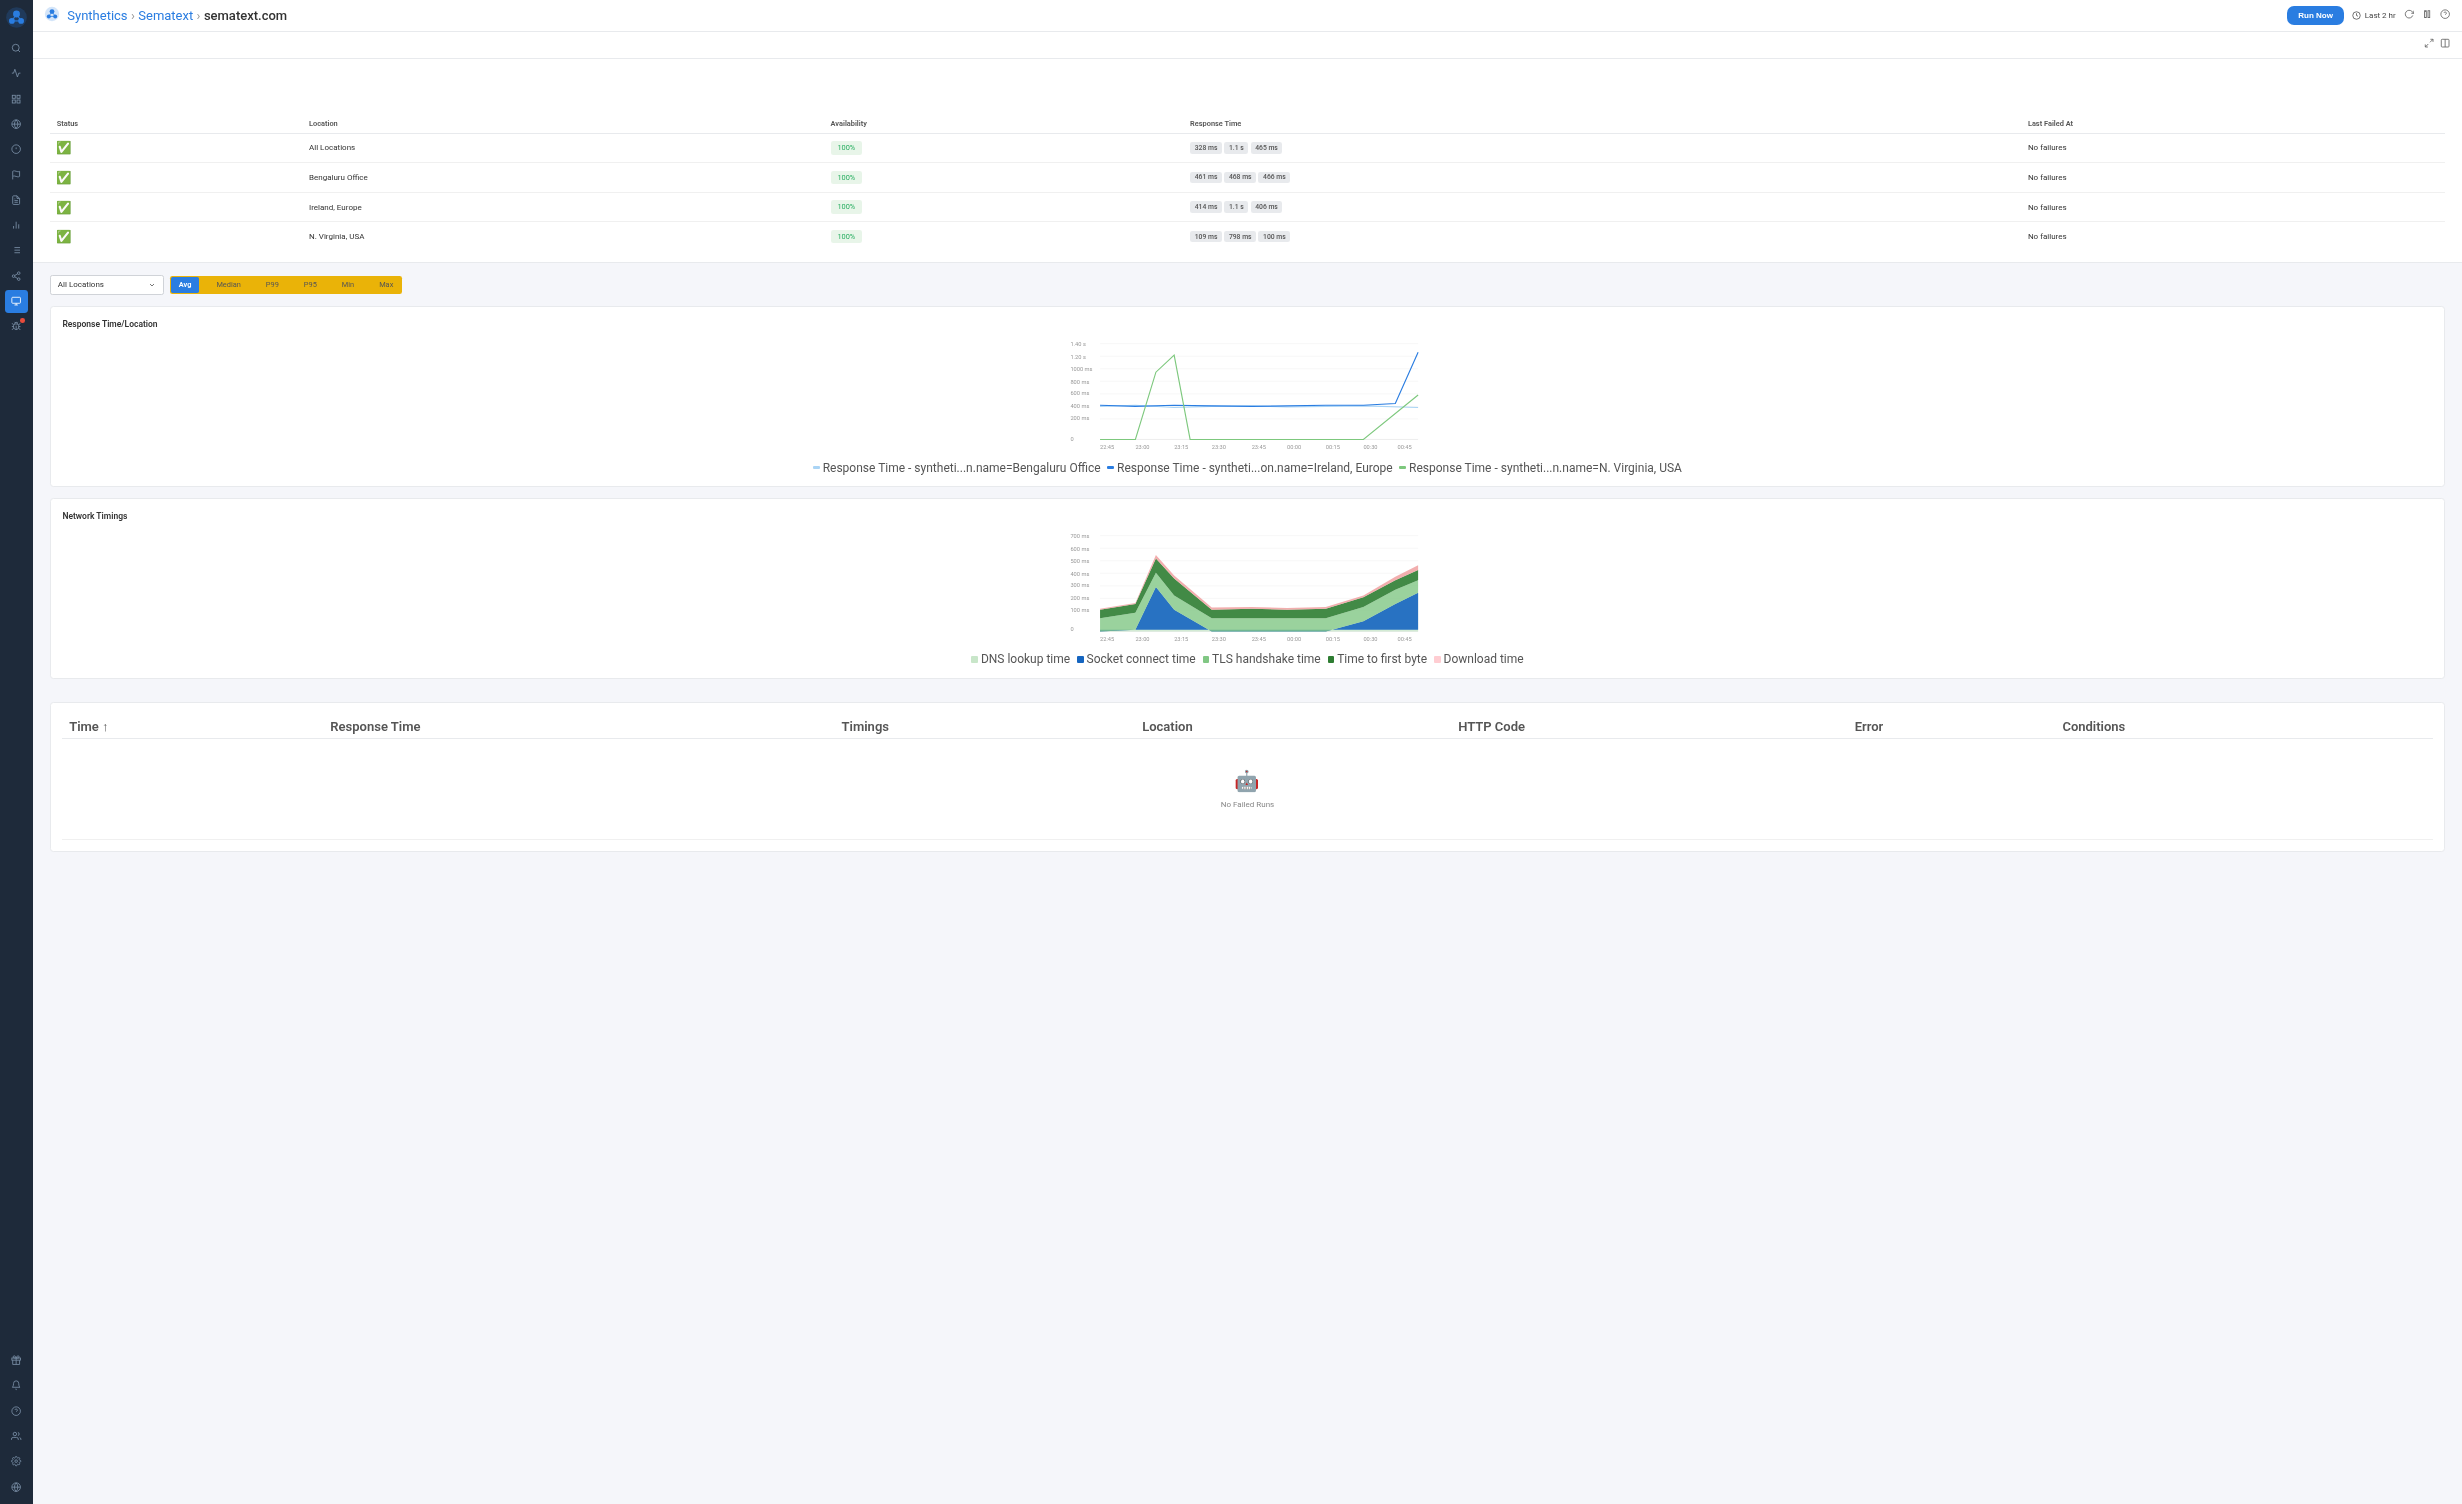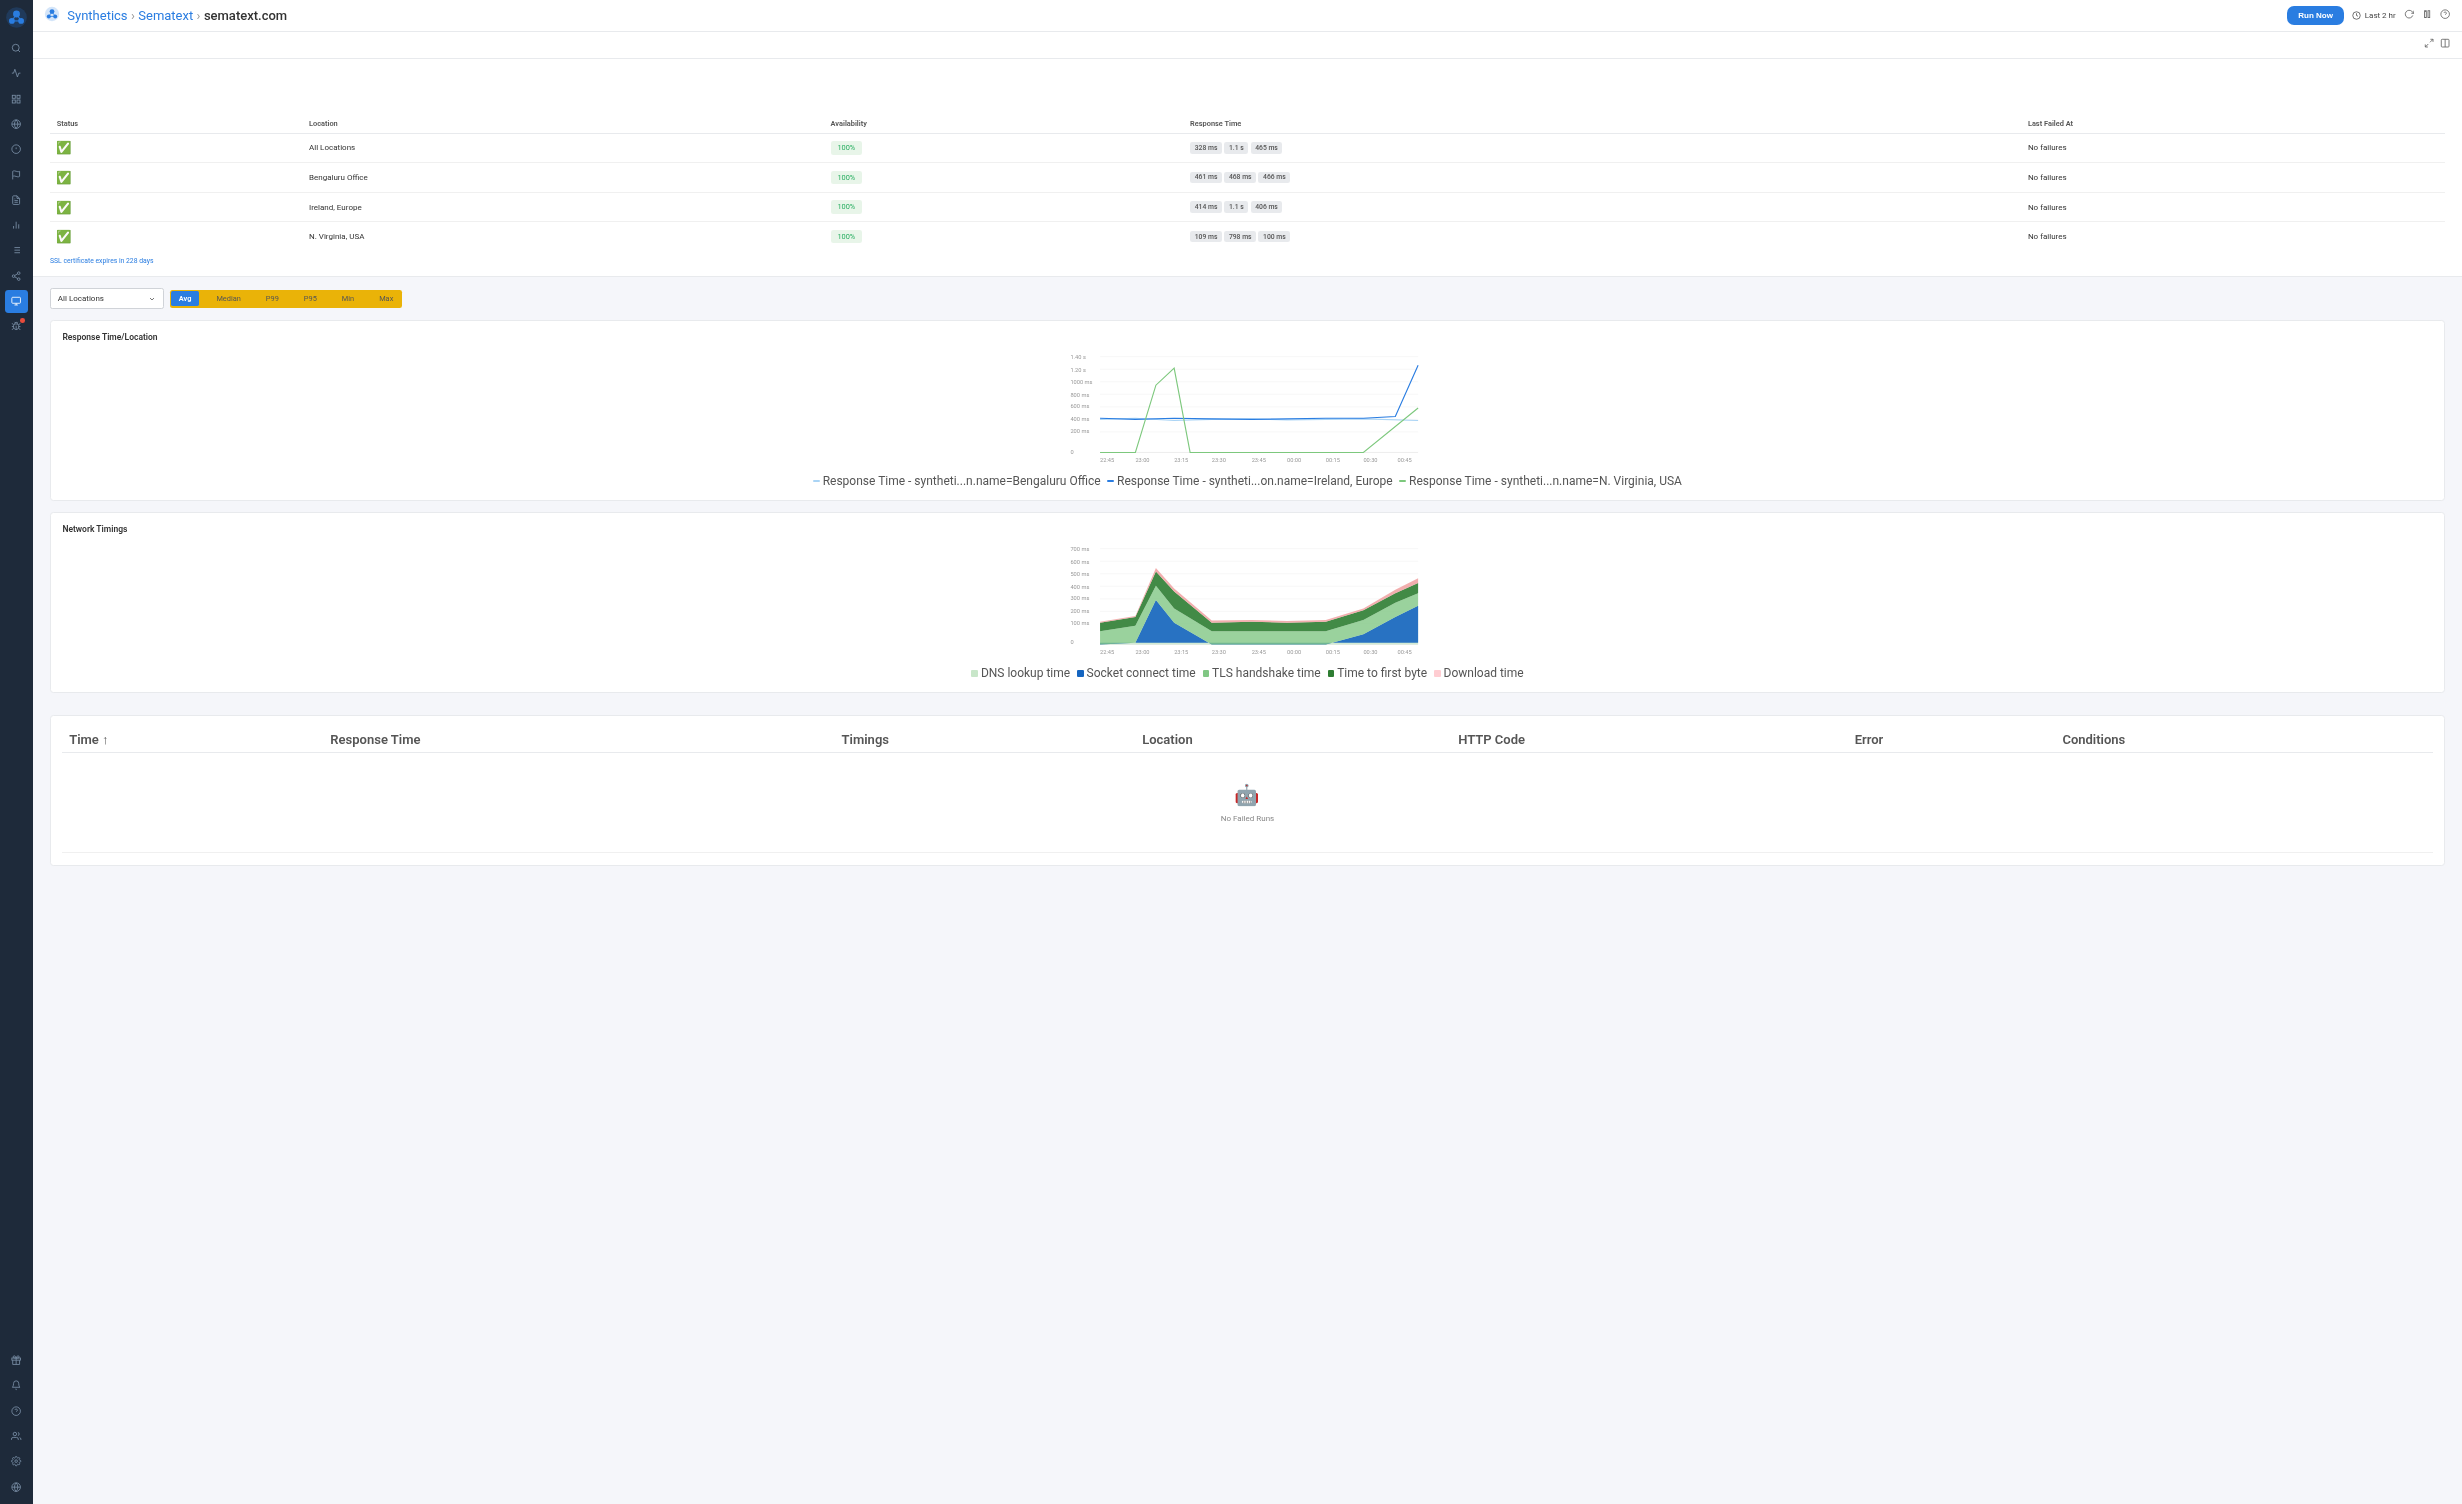--- a/index.html
+++ b/index.html
@@ -341,21 +341,20 @@
             </tr>
             <tr>
               <td><span style="color:#27ae60;font-size:12.5px;">✅</span></td>
               <td>N. Virginia, USA</td>
               <td><span class="avail-badge">100%</span></td>
               <td><span class="badge">109 ms</span><span class="badge">798 ms</span><span class="badge">100 ms</span></td>
               <td>No failures</td>
             </tr>
           </tbody>
       </table>
-      <div class="ssl-notice">SSL certificate expires in 228 days</div>
     </div>
 
     <div class="chart-section">
 
       <div class="filter-bar">
         <div class="location-select">
           <span>All Locations</span>
           <svg width="8" height="8" viewBox="0 0 24 24" fill="none" stroke="currentColor" stroke-width="2">
               <polyline points="6 9 12 15 18 9"></polyline>
             </svg>

